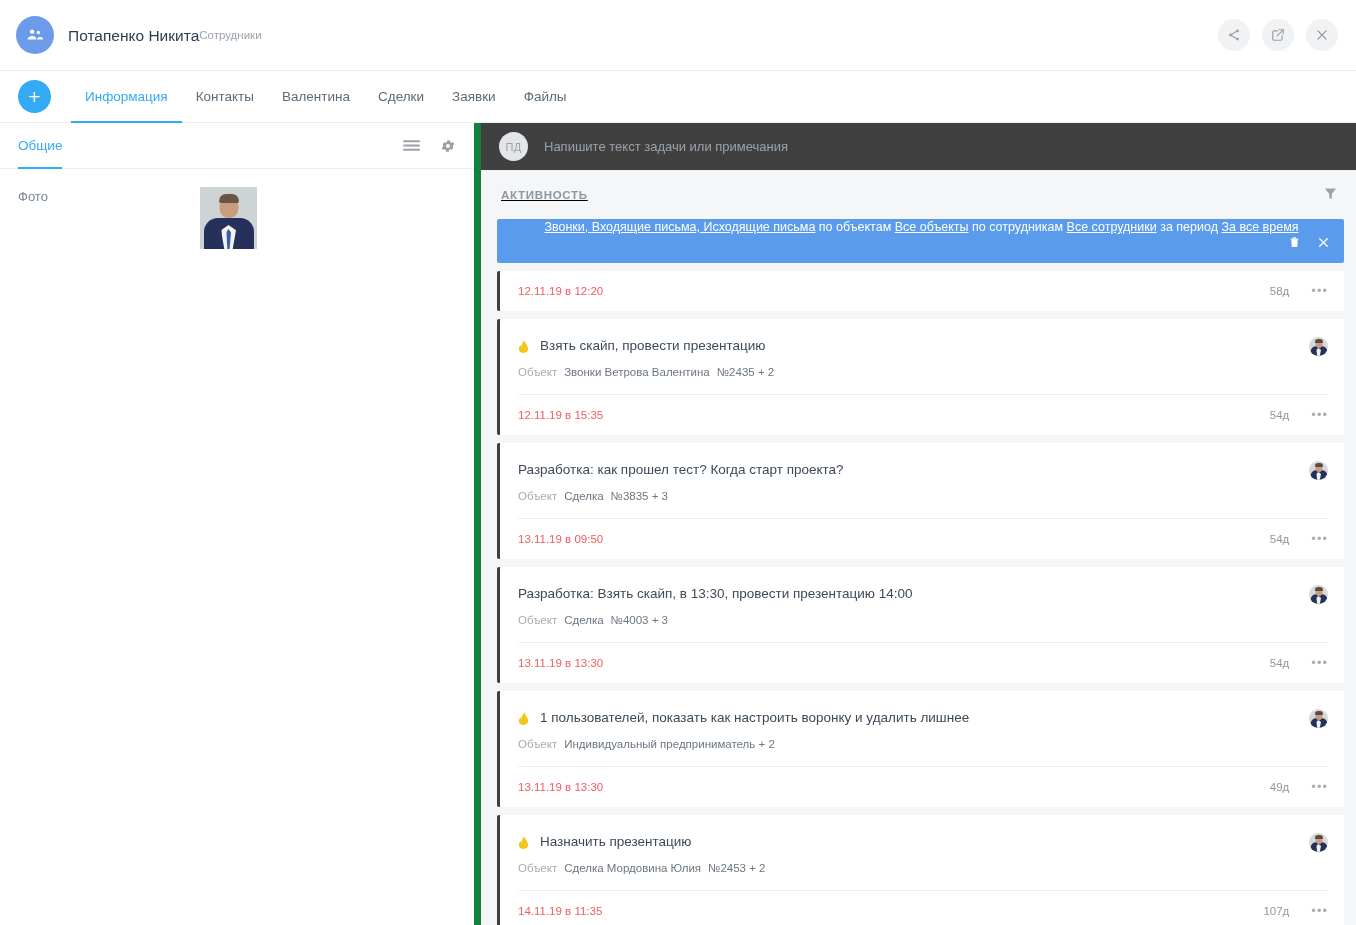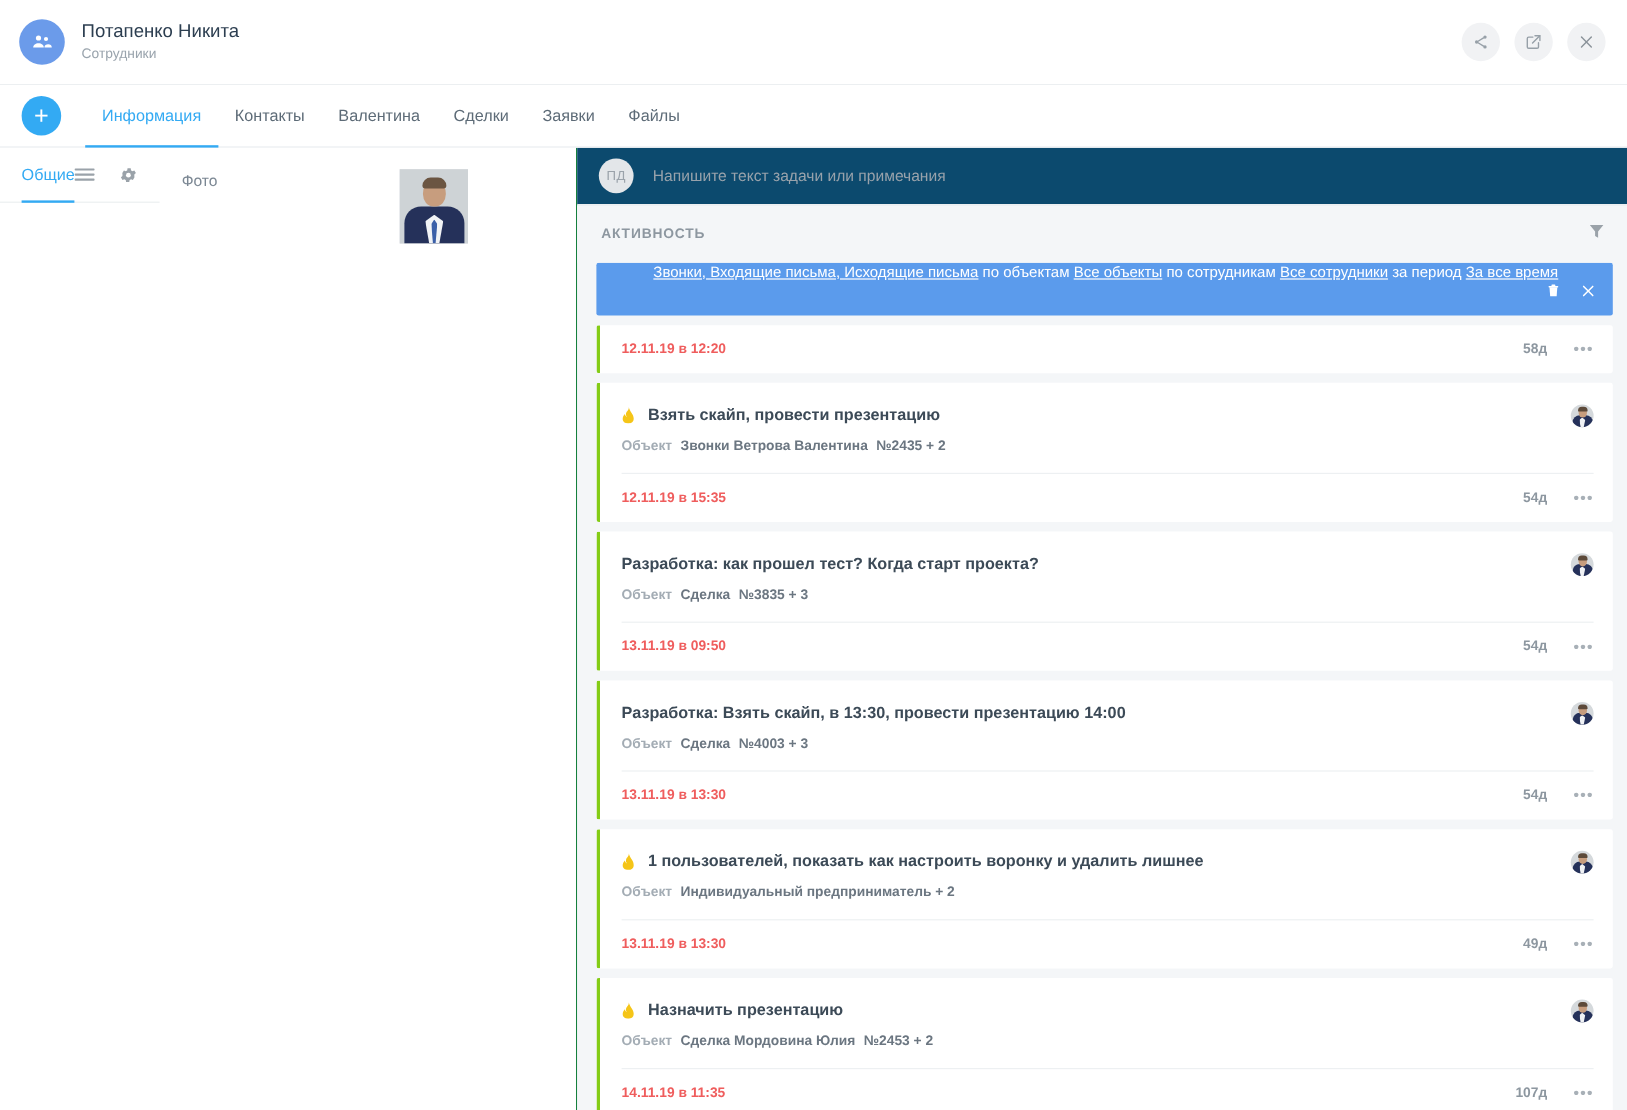--- a/index.html
+++ b/index.html
@@ -15,21 +15,21 @@
   .topbar {
     height: 71px; min-height:71px; background:#fff;
     display:flex; align-items:center; padding:0 18px 0 16px;
     border-bottom:1px solid #eceff1;
   }
   .entity-avatar {
     width:38px; height:38px; border-radius:50%;
     background:#6b9bea; display:flex; align-items:center; justify-content:center;
     flex:0 0 38px;
   }
-  .entity-titles { margin-left:14px; display:flex; flex-direction:column; justify-content:center; }
+  .entity-titles { margin-left:14px; display:flex; flex-direction:row; justify-content:center; }
   .entity-name { font-size:15.5px; color:#2c3e50; font-weight:400; line-height:19px; }
   .entity-sub { font-size:11.5px; color:#9aa4ad; line-height:16px; margin-top:1px; }
   .topbar-actions { margin-left:auto; display:flex; align-items:center; gap:12px; }
   .round-btn {
     width:32px; height:32px; border-radius:50%; background:#f1f2f4;
     display:flex; align-items:center; justify-content:center; cursor:pointer;
   }
 
   
   .tabsrow {
@@ -49,22 +49,22 @@
   .tab.active { color:#33aaf3; }
   .tab.active:after {
     content:""; position:absolute; left:0; right:0; bottom:0; height:2px; background:#33aaf3;
   }
 
   
   .body { flex:1; display:flex; min-height:0; }
 
   
   .left {
-    width:481px; min-width:481px; background:#fff; border-right:1px solid #15803d;
-    display:flex; flex-direction:row;
+    width:481px; min-width:481px; background:#fff; border-right:7px solid #15803d;
+    display:flex; flex-direction:column;
   }
   .left-head {
     height:46px; min-height:46px; display:flex; align-items:center;
     padding:0 18px 0 18px; border-bottom:1px solid #eceff1; position:relative;
   }
   .left-tab { font-size:13.5px; color:#33aaf3; position:relative; height:46px; display:flex; align-items:center; cursor:pointer; }
   .left-tab:after { content:""; position:absolute; left:0; right:0; bottom:0; height:2px; background:#33aaf3; }
   .left-head-icons { margin-left:auto; display:flex; align-items:center; gap:20px; }
   .icon-btn { cursor:pointer; display:flex; align-items:center; justify-content:center; }
   .field-row { display:flex; align-items:flex-start; padding:18px 18px 0 18px;gap:20px; }
@@ -80,51 +80,52 @@
   .ph-body { position:absolute; left:50%; transform:translateX(-50%); bottom:0; width:50px; height:31px;
              background:#25315a; border-radius:14px 14px 0 0; }
   .ph-shirt { position:absolute; left:50%; transform:translateX(-50%); bottom:0; width:15px; height:24px;
               background:#f1f3f6; clip-path:polygon(50% 0,100% 22%,78% 100%,22% 100%,0 22%); }
   .ph-tie { position:absolute; left:50%; transform:translateX(-50%); bottom:0; width:5px; height:20px;
             background:#3a5fa8; clip-path:polygon(50% 0,100% 18%,72% 100%,28% 100%,0 18%); }
 
   
   .right { flex:1; display:flex; flex-direction:column; min-width:0; background:#f4f6f8; }
   .note-row {
-    height:48px; min-height:48px; background:#0c4a6e; display:flex; align-items:center;
+    height:48px; min-height:48px; background:#404040; display:flex; align-items:center;
     padding:0 18px; border-bottom:1px solid #eceff1;
   }
   .note-avatar {
     width:29px; height:29px; border-radius:50%; background:#e3e6e9; color:#9aa2aa;
     font-size:11px; display:flex; align-items:center; justify-content:center; letter-spacing:.3px; flex:0 0 29px;
   }
   .note-placeholder { margin-left:16px; font-size:13px; color:#98a2ab; }
 
   .activity-head {
     height:48px; min-height:48px; display:flex; align-items:center; padding:0 18px 0 20px;
     background:#f4f6f8;
+    text-decoration:underline;
   }
   .activity-title { font-size:11.5px; letter-spacing:.7px; color:#8d97a0; font-weight:600; }
   .funnel { margin-left:auto; cursor:pointer; }
 
   .feed { flex:1; overflow:hidden; padding:0 12px 0 16px; }
 
   .filter-bar {
     background:#5b9bec; color:#fff; border-radius:2px;
     height:44px; display:flex; align-items:center; padding:0 14px 0 16px;
     margin-bottom:8px;
     flex-direction:column;
   }
   .filter-text { font-size:12.5px; line-height:16px; }
   .filter-text a { color:#fff; text-decoration:underline; cursor:pointer; }
   .filter-icons { margin-left:auto; display:flex; align-items:center; gap:16px; }
 
   .card {
     background:#fff; border-radius:2px; margin-bottom:8px;
-    border-left:3px solid #84cc16; position:relative; overflow:hidden;font-weight:bold;
+    border-left:3px solid #404040; position:relative; overflow:hidden;
   }
   .card-top { display:flex; align-items:flex-start; padding:18px 16px 0 18px; }
   .card-main { flex:1; min-width:0; }
   .card-title { font-size:13.5px; color:#3c4a57; display:flex; align-items:center; line-height:18px; }
   .flame { margin-right:11px; flex:0 0 11px; display:flex; }
   .card-object { margin-top:11px; font-size:11.5px; color:#8c969f; display:flex; gap:7px; align-items:baseline; flex-wrap:wrap; }
   .obj-label { color:#a3acb4; }
   .obj-value { color:#6b7681; }
   .obj-num { color:#6b7681; }
   .card-avatar {

